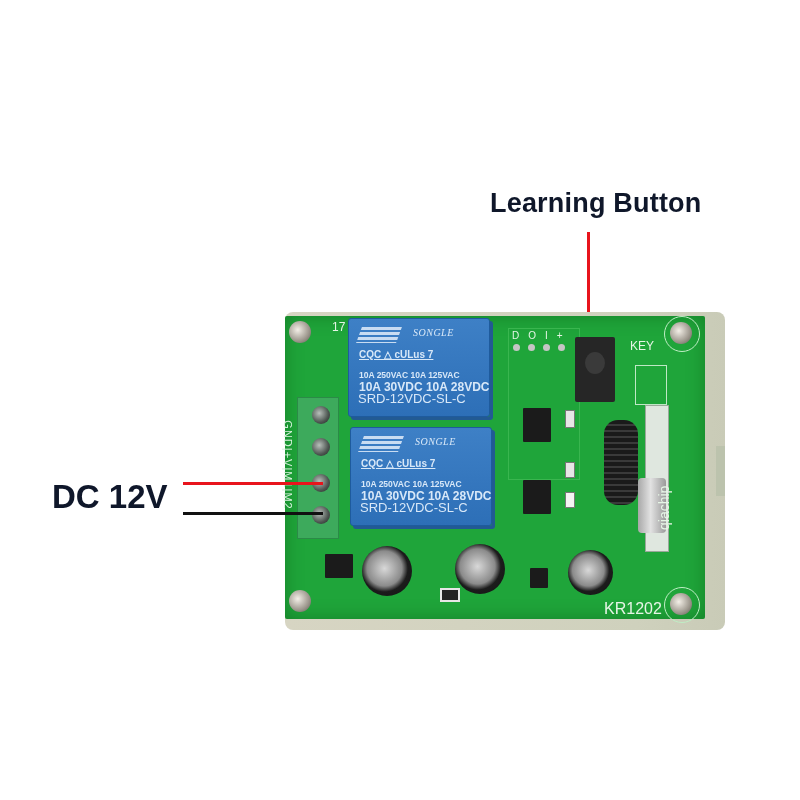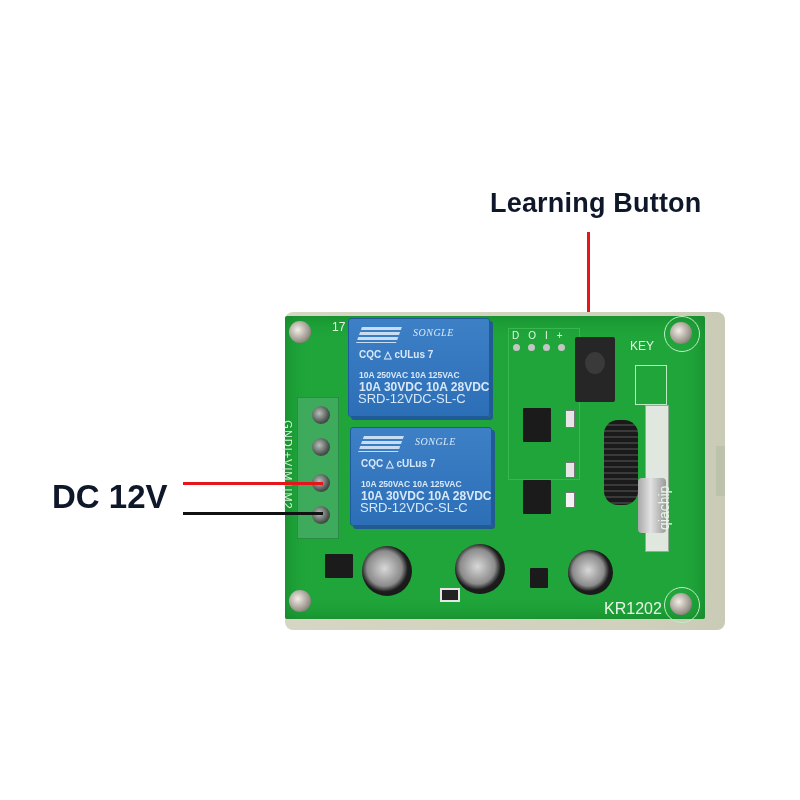--- a/index.html
+++ b/index.html
@@ -12,21 +12,21 @@
   
   .enclosure { left:285px; top:312px; width:440px; height:318px; background:linear-gradient(90deg,#d7d5c3,#cfd1bd 80%,#c9cbb7); border-radius:8px; }
   .enclosure-tab { left:716px; top:446px; width:9px; height:50px; background:#bcc3ad; }
   
   .pcb { left:285px; top:316px; width:420px; height:303px; background:#1fa53a; border-radius:2px; box-shadow:inset 0 0 18px rgba(0,60,10,0.35); }
   .screw { width:22px; height:22px; border-radius:50%; background:radial-gradient(circle at 40% 40%,#f3efe7,#9d978d 60%,#5a554f); }
   .screw-ring { width:34px; height:34px; border-radius:50%; border:1.5px solid #bfeec5; }
   .relay { width:140px; height:97px; background:linear-gradient(180deg,#3e80c6,#2d6fb7); border:1px solid #1e5b9d; border-radius:3px; color:#d8e8f8; box-shadow:3px 3px 0 #225a93; }
   .relay .brand { position:absolute; left:64px; top:8px; font-family:"Liberation Serif", serif; font-style:italic; font-size:10px; letter-spacing:0.5px;text-align:right; }
   .relay .logo { position:absolute; left:10px; top:8px; width:40px; height:16px; background:repeating-linear-gradient(180deg,#c8dcf2 0 3px,transparent 3px 5px); transform:skewX(-20deg); }
-  .relay .certs { position:absolute; left:10px; top:30px; font-size:10px; font-weight:bold; }
+  .relay .certs { position:absolute; left:10px; top:30px; font-size:10px; font-weight:bold;text-decoration:underline; }
   .relay .spec1 { position:absolute; left:10px; top:51px; font-size:8.5px; font-weight:bold; white-space:nowrap; }
   .relay .spec2 { position:absolute; left:10px; top:61px; font-size:12px; font-weight:bold; white-space:nowrap; }
   .relay .model { position:absolute; left:9px; top:72px; font-size:13px; white-space:nowrap; }
   .terminal { left:297px; top:397px; width:40px; height:140px; background:#3daa5c; border:1px solid #2b8a47; }
   .term-screw { width:18px; height:18px; border-radius:50%; background:radial-gradient(circle at 40% 40%,#b9c0bb,#4c5550 60%,#222); left:14px; }
   .chip { background:#1b1b1b; border-radius:1px; }
   .cap { border-radius:50%; background:radial-gradient(circle at 45% 45%,#d8d8d8,#8b8b8b 45%,#1c1c1c 60%,#111); }
   .white-text { color:#e6f5e6; font-size:11px; }
   .button-body { left:575px; top:337px; width:40px; height:65px; background:#262626; border-radius:2px; }
   .button-cap { left:585px; top:352px; width:20px; height:22px; background:#3a3a3a; border-radius:50%; }

